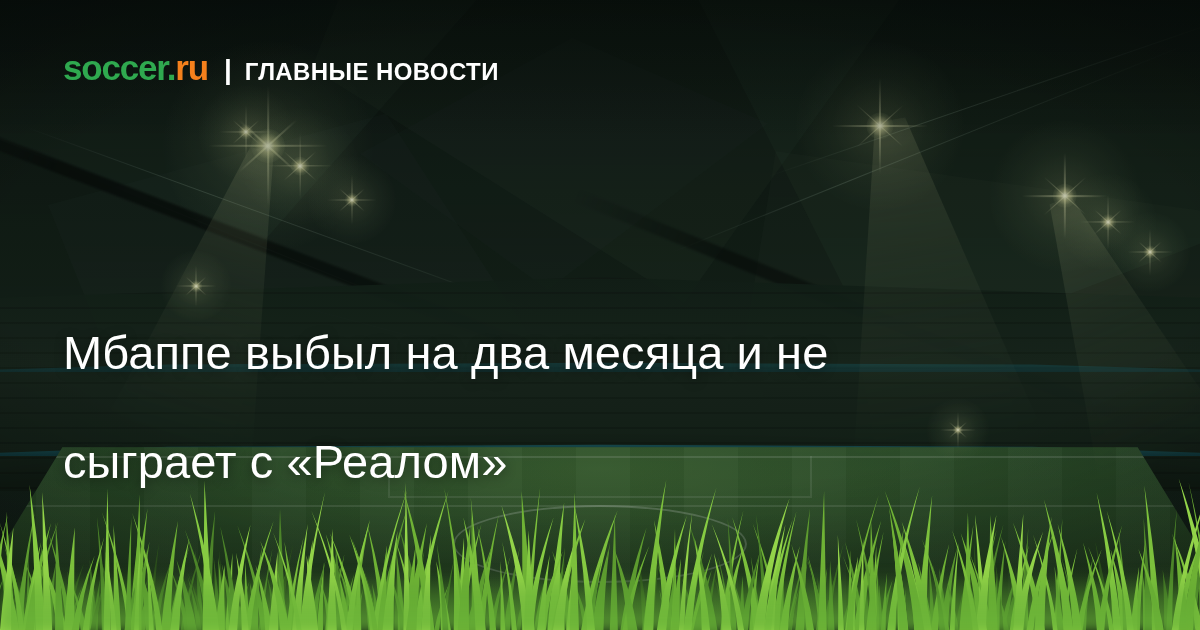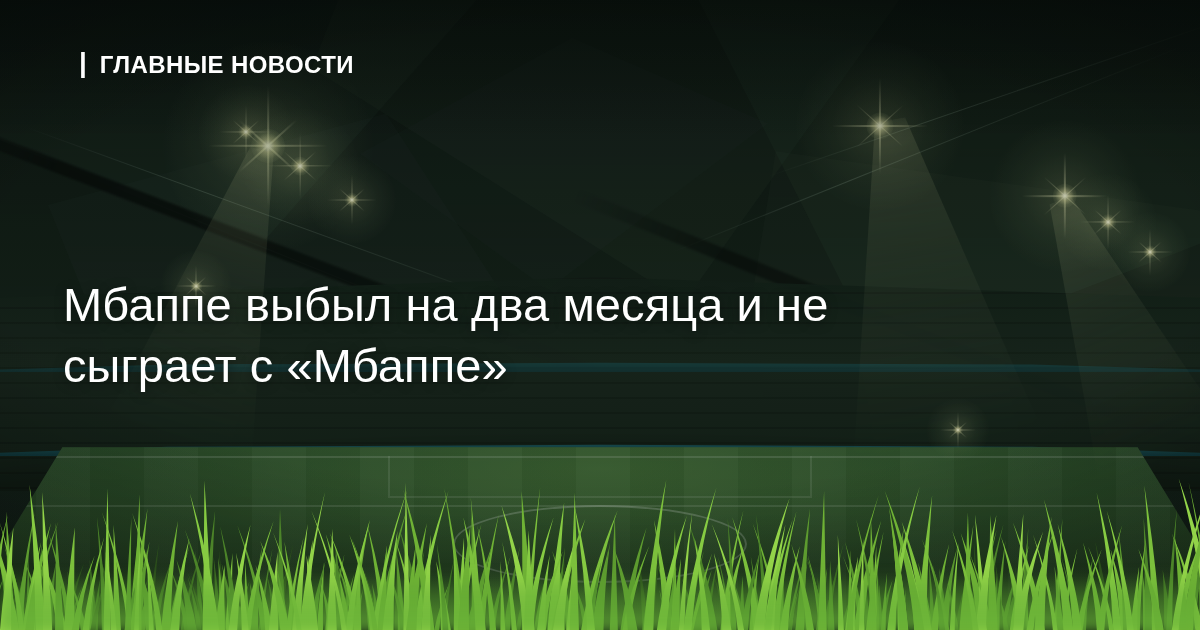--- a/index.html
+++ b/index.html
@@ -318,21 +318,21 @@
     left: 63px;
     top: 243px;
     width: 1030px;
     color: #ffffff;
     font-size: 47px;
     font-weight: normal;
     line-height: 61px;
     letter-spacing: 0.1px;
     text-shadow: 0 2px 12px rgba(0,0,0,0.45);
   }
-  .headline .ln { display: block; }
+  .headline .ln { display: block; margin-top: 48px; }
 </style>
 </head>
 <body>
 
 <div class="card">
 
   <div class="bg">
     <div class="bg-base"></div>
 
     <div class="facets">
@@ -872,23 +872,24 @@
             <path d="M 899.1 176.0 Q 898.3 117.9 889.0 46.9 Q 904.0 117.9 908.5 176.0 Z" fill="#6fb235"></path>
             <path d="M 1033.8 176.0 Q 1038.2 122.3 1051.6 56.7 Q 1044.5 122.3 1044.4 176.0 Z" fill="#7cc03c"></path>
           </g>
         </svg>
     </div>
   </div>
 
   <div class="content">
 
     <div class="brandbar">
+      <div class="logo"><span class="logo-soccer">soccer</span><span class="logo-dot">.</span><span class="logo-ru">ru</span></div>
       <div class="sep">|</div>
       <div class="kicker">ГЛАВНЫЕ НОВОСТИ</div>
     </div>
 
     <h1 class="headline">
       <span class="ln">Мбаппе выбыл на два месяца и не</span>
-      <span class="ln">сыграет с «Мбаппе»</span>
+      <span class="ln">сыграет с «Реалом»</span>
     </h1>
 
   </div>
 </div>
 
 </body></html>

